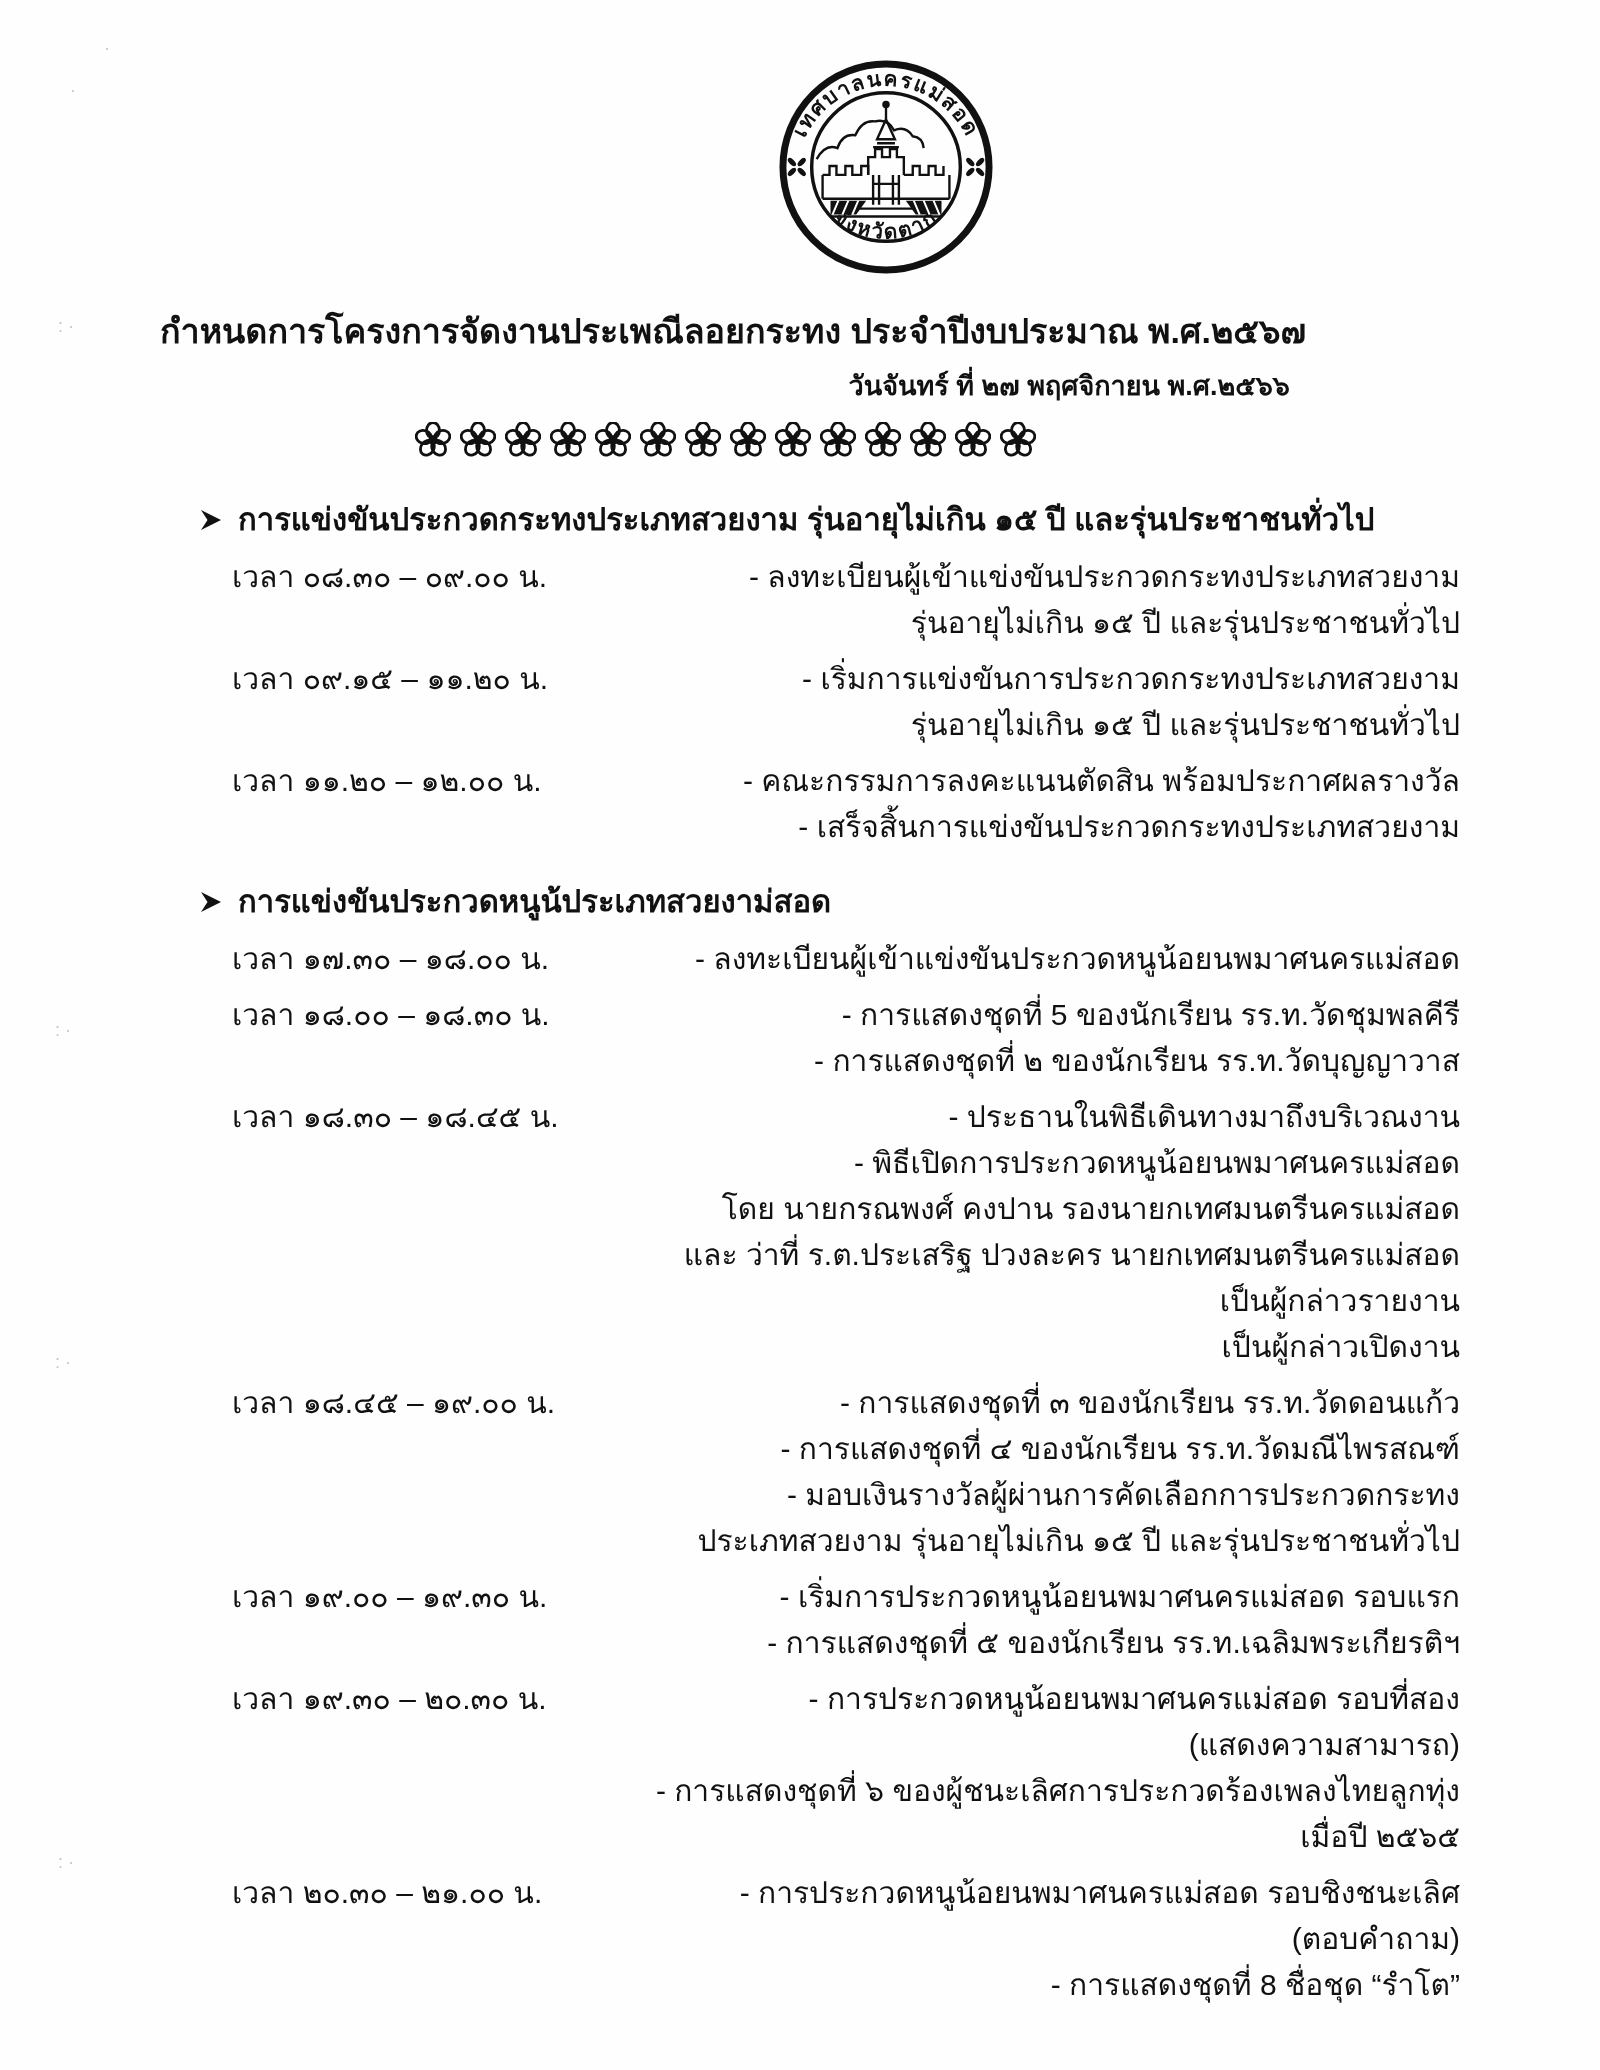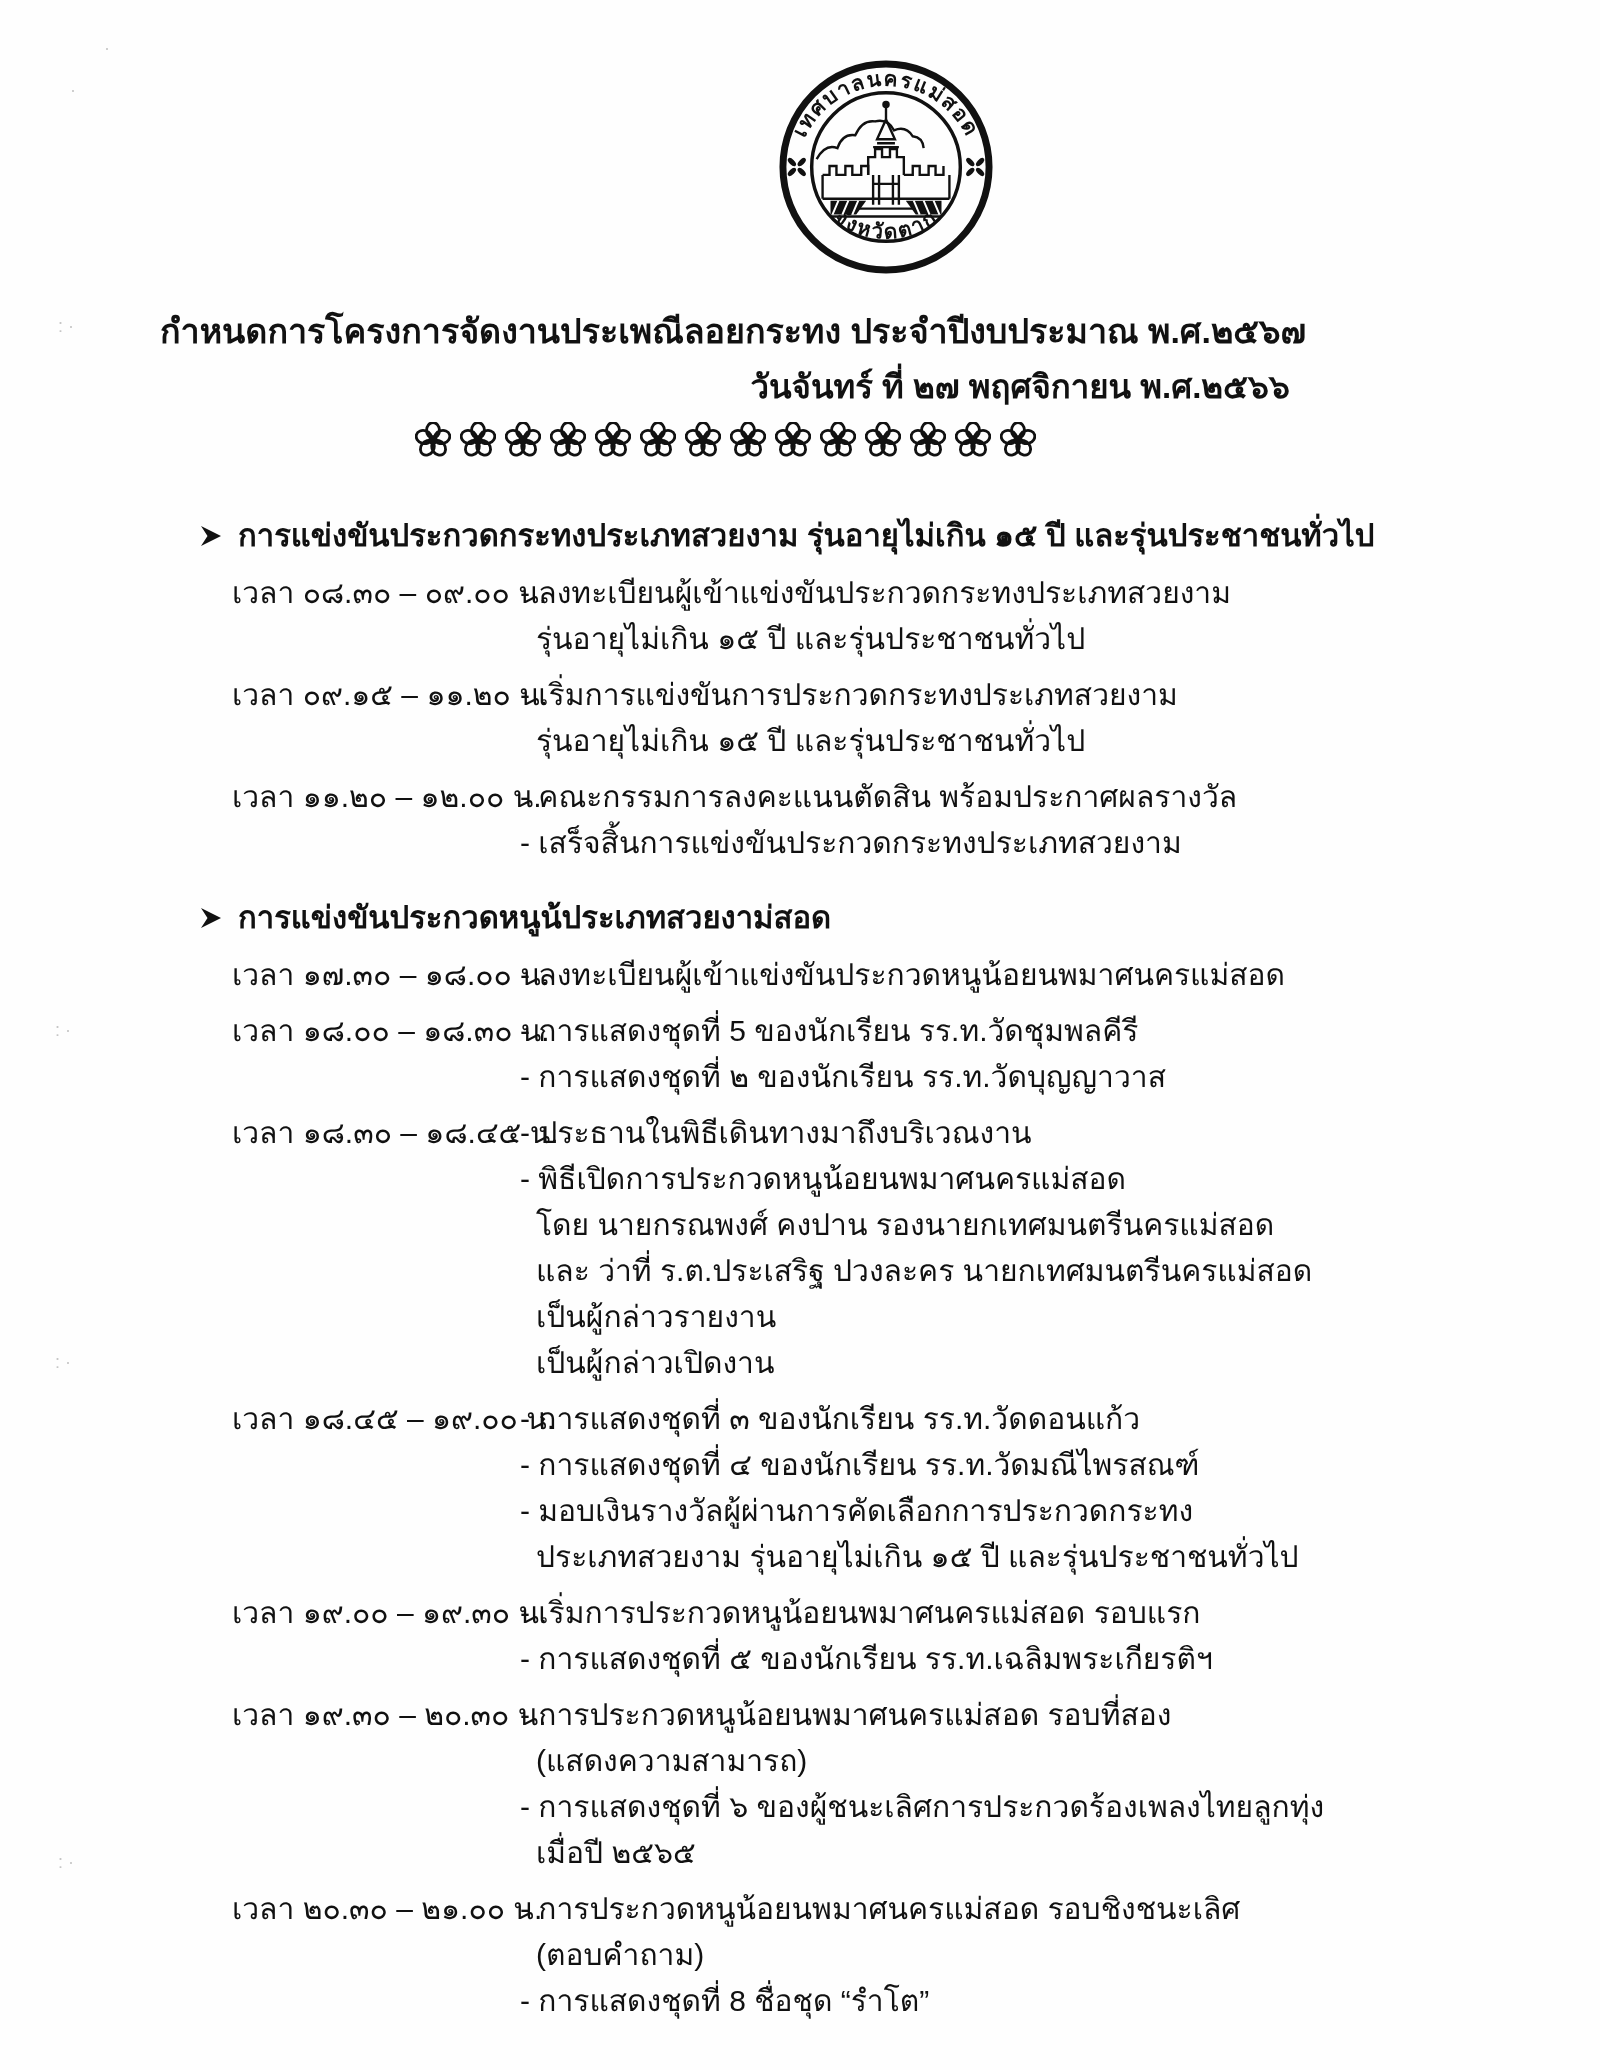--- a/index.html
+++ b/index.html
@@ -38,38 +38,39 @@
   }
   
   .title-block{
     width:1130px;
     margin:24px auto 0 auto;
     margin-left:160px;
     text-align:right;
   }
   .title-line{
     font-weight:bold;
-    font-size:33px;
+    font-size:27px;
     line-height:55px;
     white-space:nowrap;
   }
   .title-line.first{font-size:34px;}
   .ornament-row{
     margin-top:8px;
     height:40px;
     display:flex;
     justify-content:center;
     gap:9px;
   }
   .ornament-row svg{width:36px;height:36px;}
   
   .content{
-    margin-top:50px;
+    margin-top:34px;
     padding-left:232px;
     padding-right:140px;
+    text-align:right;
   }
   .section{margin-bottom:28px;}
   .sec-heading{
     display:flex;
     align-items:flex-start;
     gap:14px;
     margin-left:-34px;
     margin-bottom:10px;
     font-weight:bold;
     font-size:31px;

